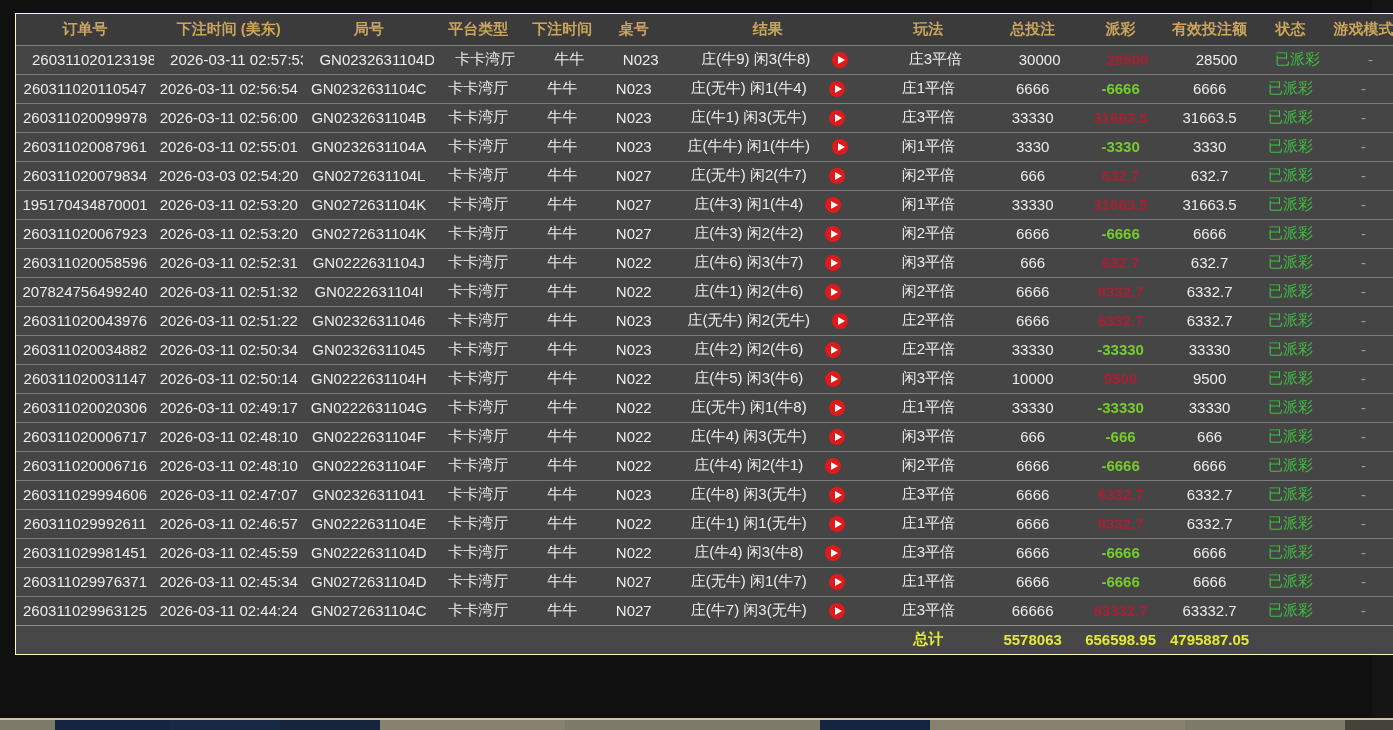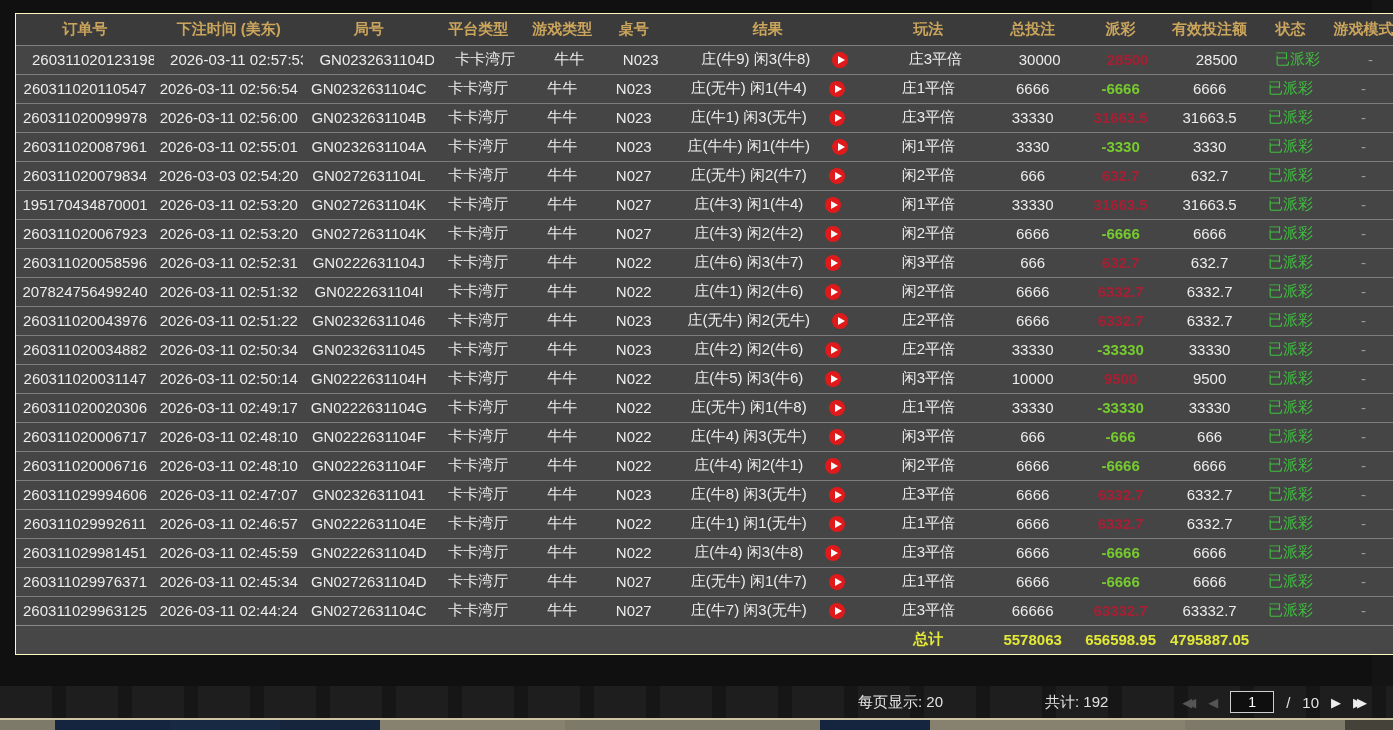--- a/index.html
+++ b/index.html
@@ -76,21 +76,21 @@
           <col class="col-valid-bet">
           <col class="col-status">
         <col class="col-game-mode">
       </colgroup>
       <thead>
         <tr>
             <th>订单号</th>
             <th>下注时间 (美东)</th>
             <th>局号</th>
             <th>平台类型</th>
-            <th>游戏类型</th>
+            <th>下注时间</th>
             <th>桌号</th>
             <th>结果</th>
             <th>玩法</th>
             <th>总投注</th>
             <th>派彩</th>
             <th>有效投注额</th>
             <th>状态</th>
             <th>游戏模式</th>
           </tr>
       </thead>
@@ -503,29 +503,16 @@
           <td class="sum-val">5578063</td>
           <td class="sum-val">656598.95</td>
           <td class="sum-val">4795887.05</td>
           <td></td>
           <td></td>
         </tr>
       </tfoot>
     </table>
   </div>
 
-  <div class="pagination-bar">
-    <span class="pp-label">每页显示: 20</span>
-    <span class="total-label">共计: 192</span>
-    <div class="pager">
-      <span class="arrow dim dbl">◀◀</span>
-      <span class="arrow dim">◀</span>
-      <input class="page-input" value="1" style="">
-      <span class="page-count">/</span>
-      <span class="page-count">10</span>
-      <span class="arrow">▶</span>
-      <span class="arrow dbl">▶▶</span>
-    </div>
-  </div>
 
   <div class="bottom-strip"></div>
 
 </div>
 
 </body></html>

